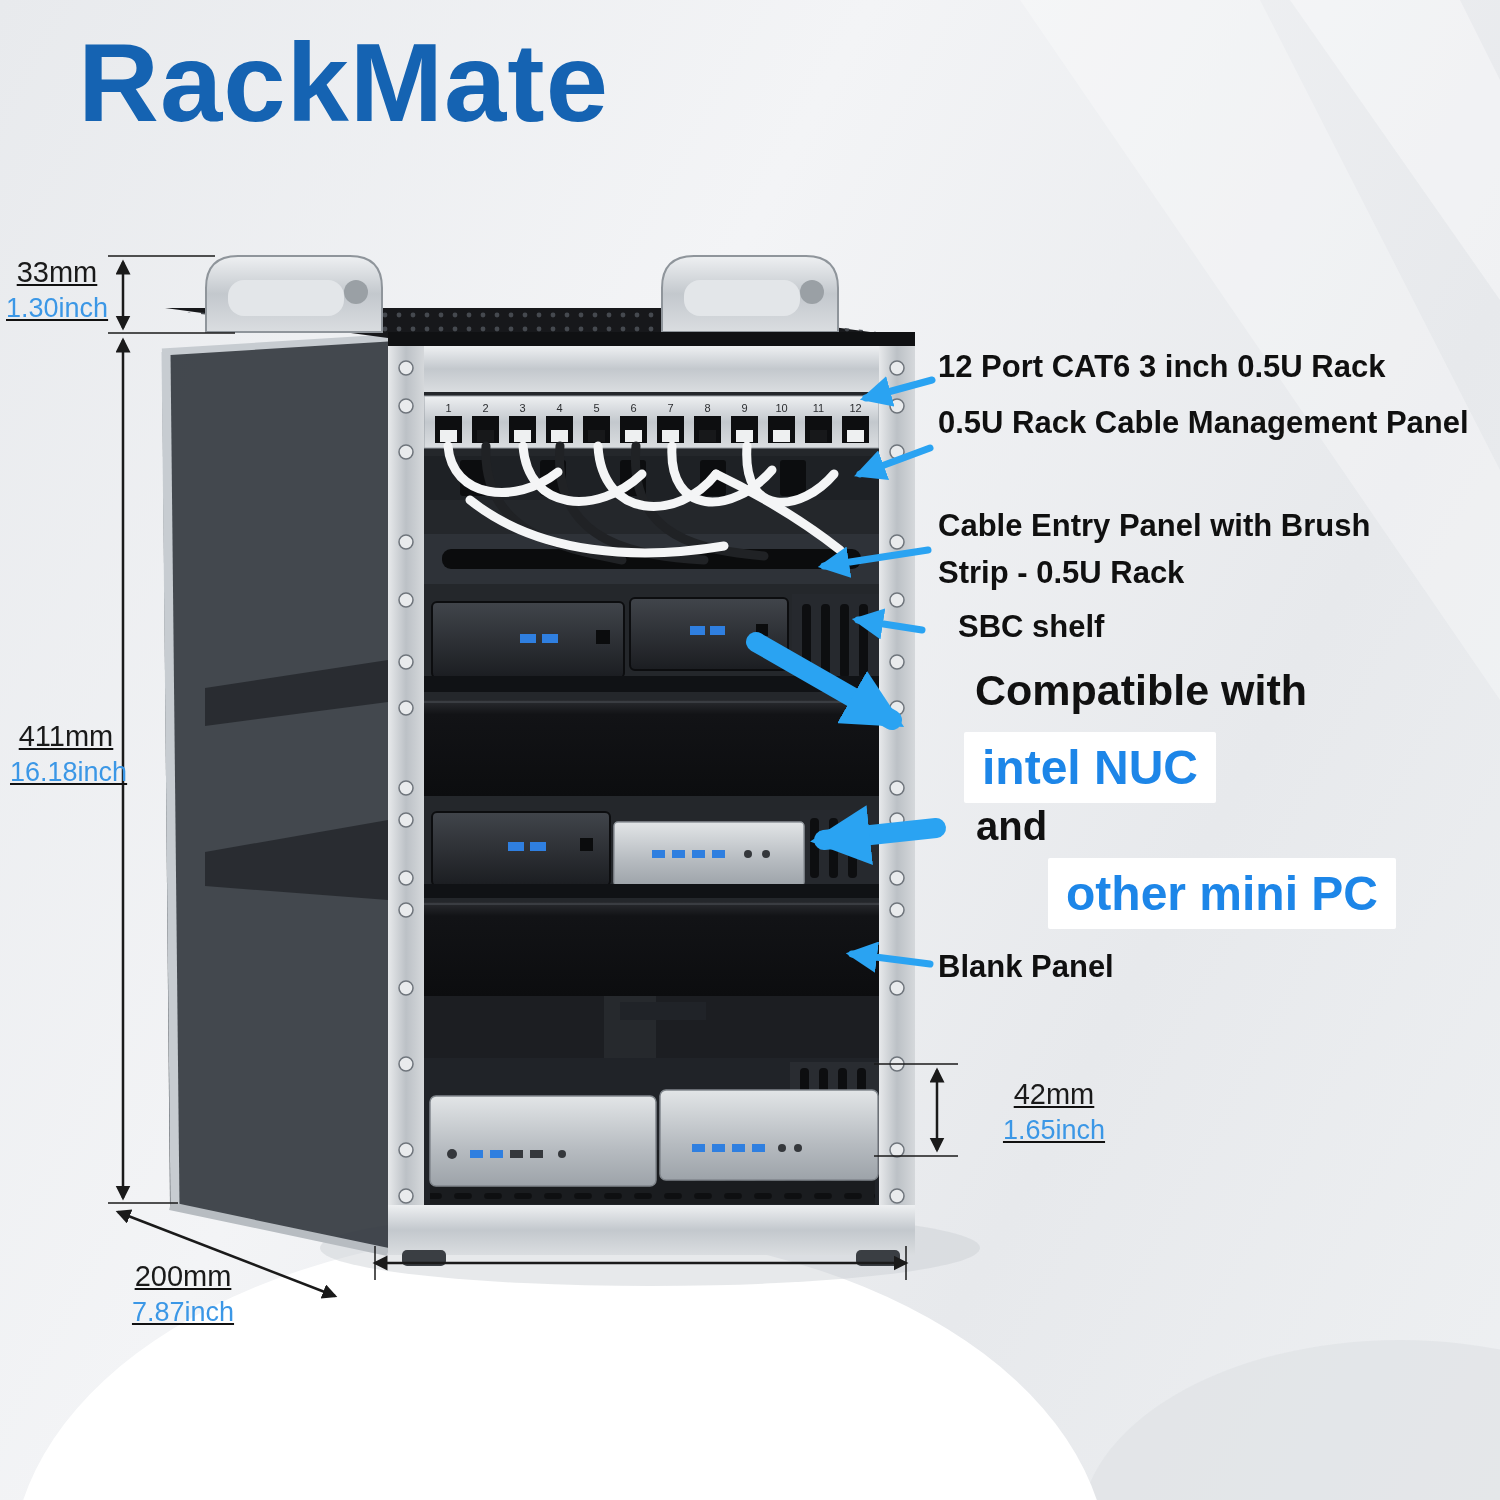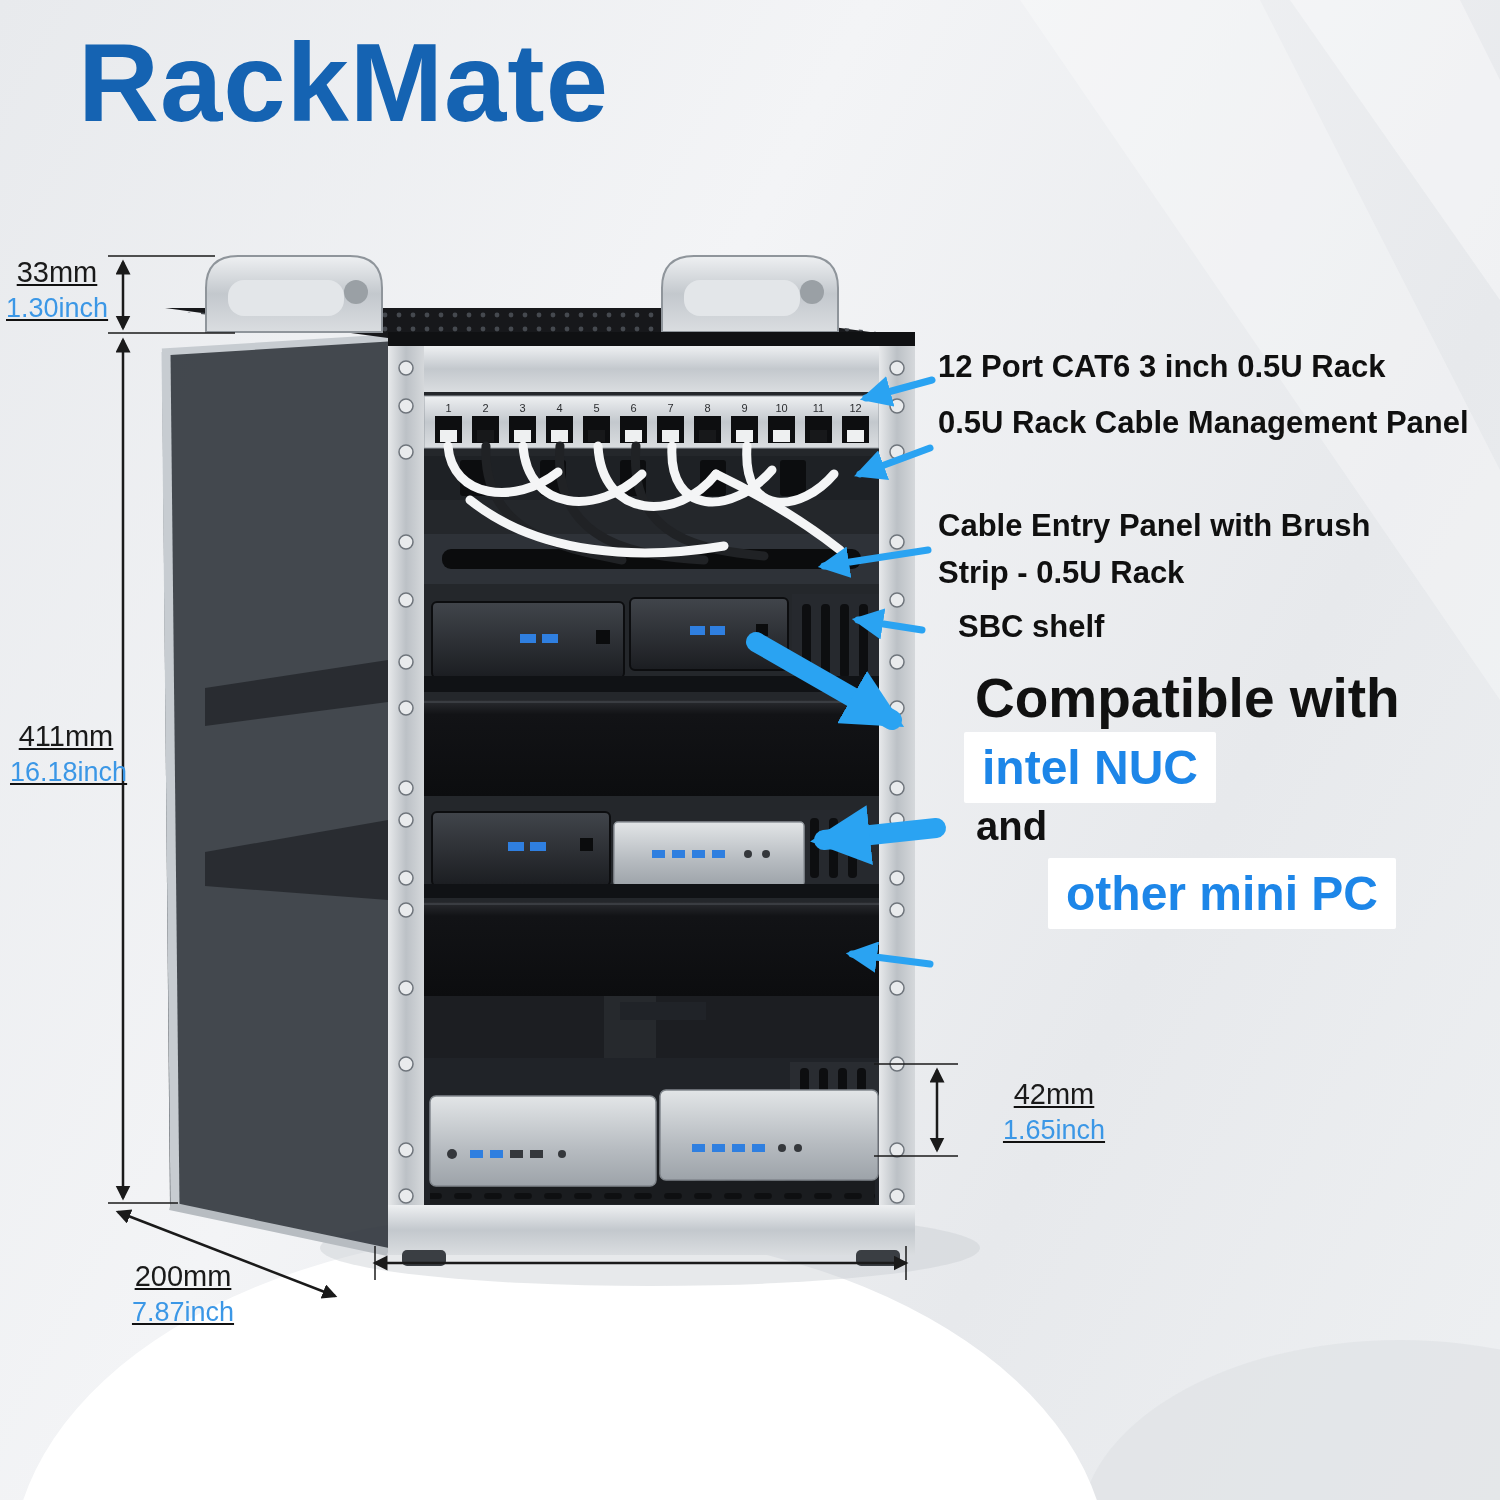--- a/index.html
+++ b/index.html
@@ -20,21 +20,21 @@
   #dim-height{left:10px;top:718px;width:112px;}
   #dim-depth{left:112px;top:1258px;width:142px;}
   #dim-width{left:515px;top:1282px;width:250px;}
   #dim-unit{left:988px;top:1076px;width:132px;}
   .callout{position:absolute;font-size:31px;font-weight:700;color:#101010;line-height:1.5;}
   #c-patch{left:938px;top:344px;width:560px;}
   #c-mgmt{left:938px;top:400px;width:540px;}
   #c-brush{left:938px;top:503px;width:470px;}
   #c-sbc{left:958px;top:604px;width:320px;}
   #c-blank{left:938px;top:944px;width:320px;}
-  .compat-heading{position:absolute;left:975px;top:666px;font-size:55px;font-weight:800;color:#111;}
+  .compat-heading{position:absolute;left:975px;top:666px;font-size:43px;font-weight:800;color:#111;}
   .compat-item{
     position:absolute;font-size:48px;font-weight:800;color:#1d86e8;
     background:#ffffff;padding:8px 18px;border-radius:2px;white-space:nowrap;
   }
   #compat-1{left:964px;top:732px;}
   .compat-and{position:absolute;left:976px;top:804px;font-size:40px;font-weight:700;color:#111;}
   #compat-2{left:1012px;top:858px;margin-left:36px;}
 </style>
 </head>
 <body>
@@ -368,19 +368,20 @@
   </div>
   <div class="dim" id="dim-unit">
     <span class="mm">42mm</span>
     <span class="inch">1.65inch</span>
   </div>
 
   <div class="callout" id="c-patch">12 Port CAT6 3 inch 0.5U Rack</div>
   <div class="callout" id="c-mgmt">0.5U Rack Cable Management Panel</div>
   <div class="callout" id="c-brush">Cable Entry Panel with Brush Strip - 0.5U Rack</div>
   <div class="callout" id="c-sbc">SBC  shelf</div>
+  <div class="callout" id="c-blank">Blank Panel</div>
 
   <div class="compat-heading">Compatible with</div>
   <div class="compat-item" id="compat-1">intel NUC</div>
   <div class="compat-and">and</div>
   <div class="compat-item" id="compat-2">other mini PC</div>
 
 </div>
 
 </body></html>

